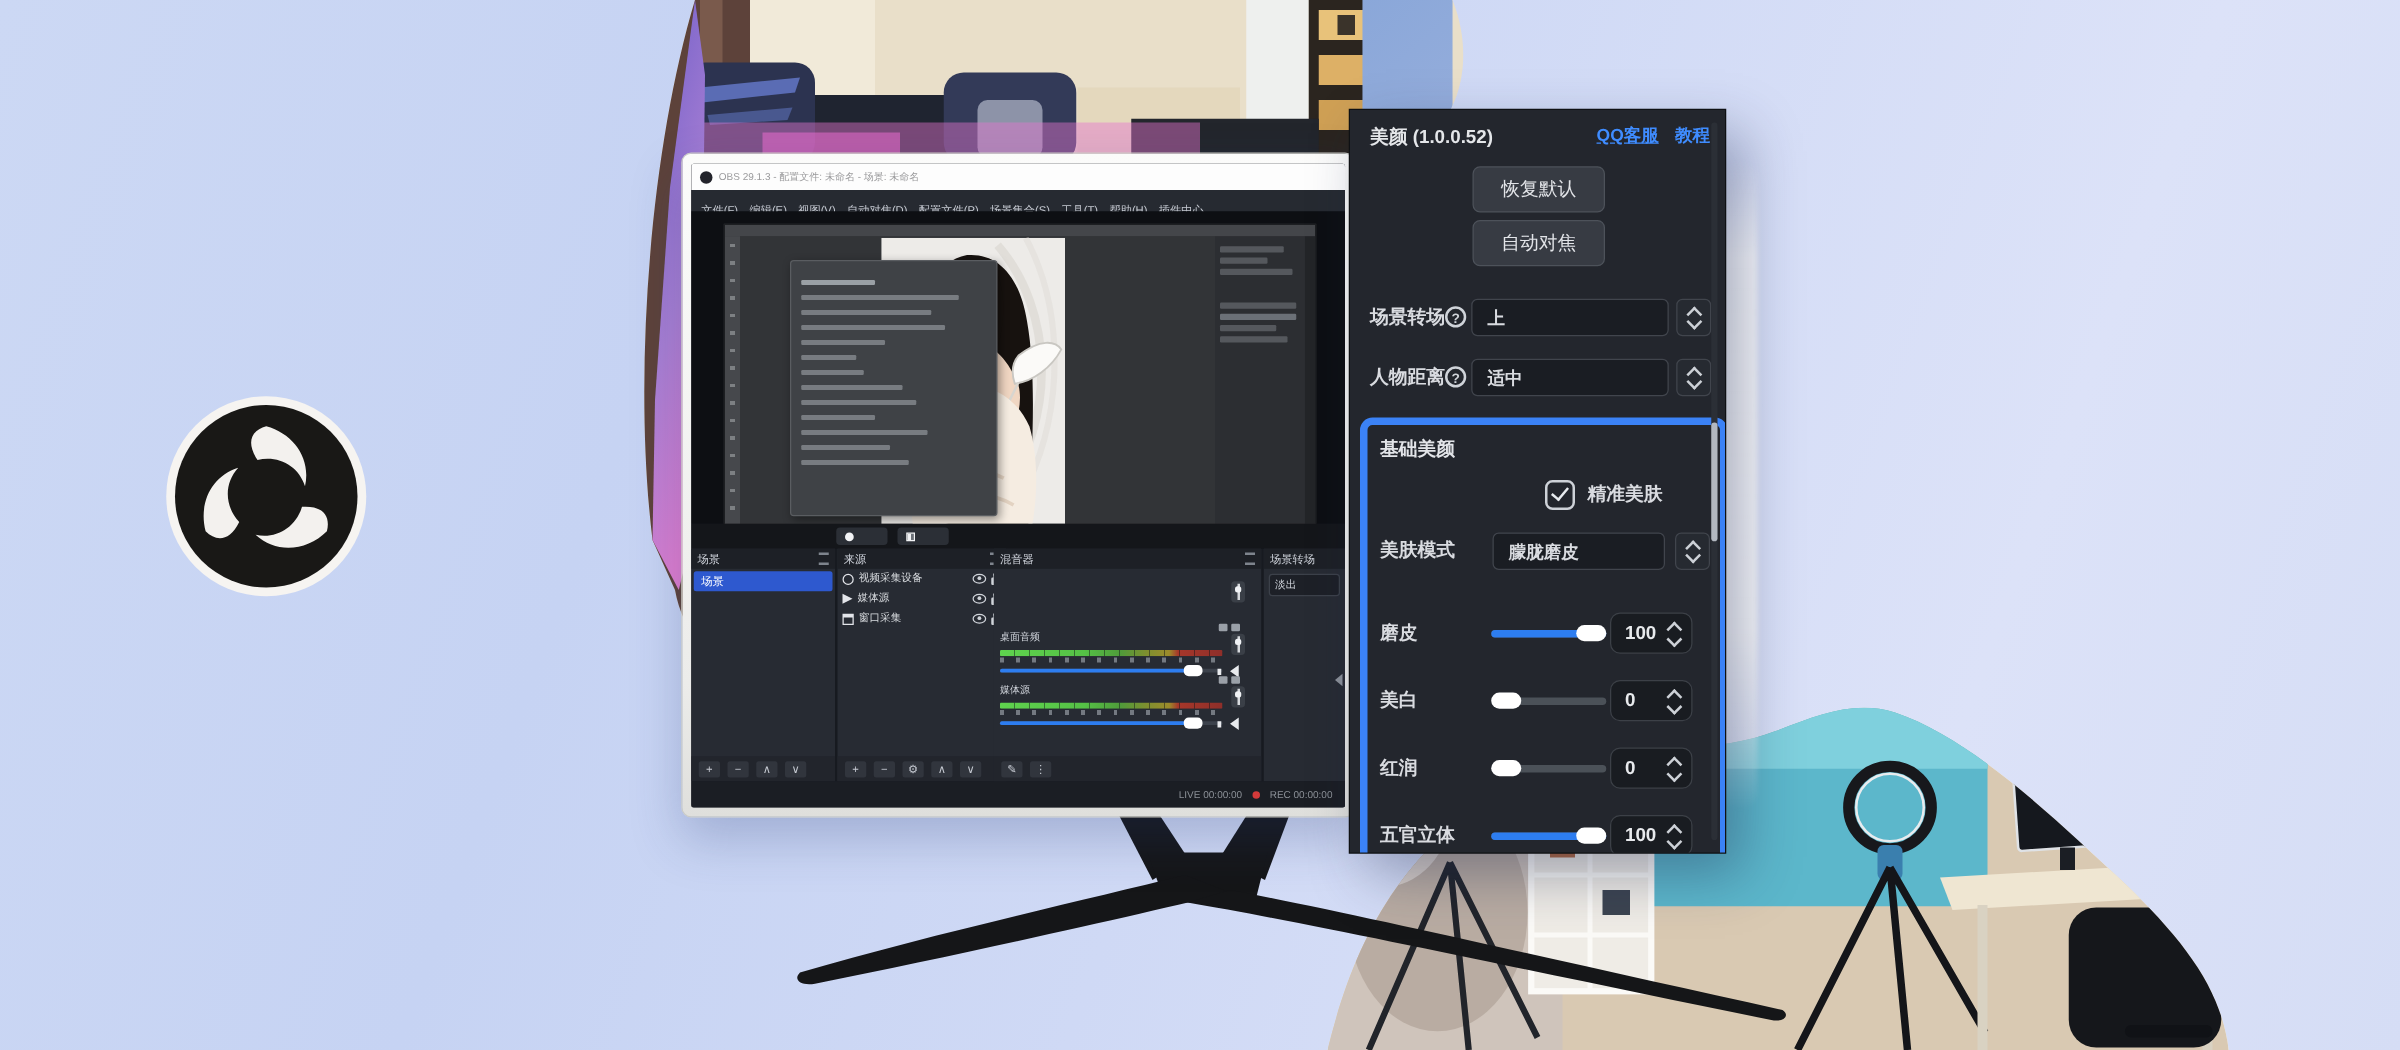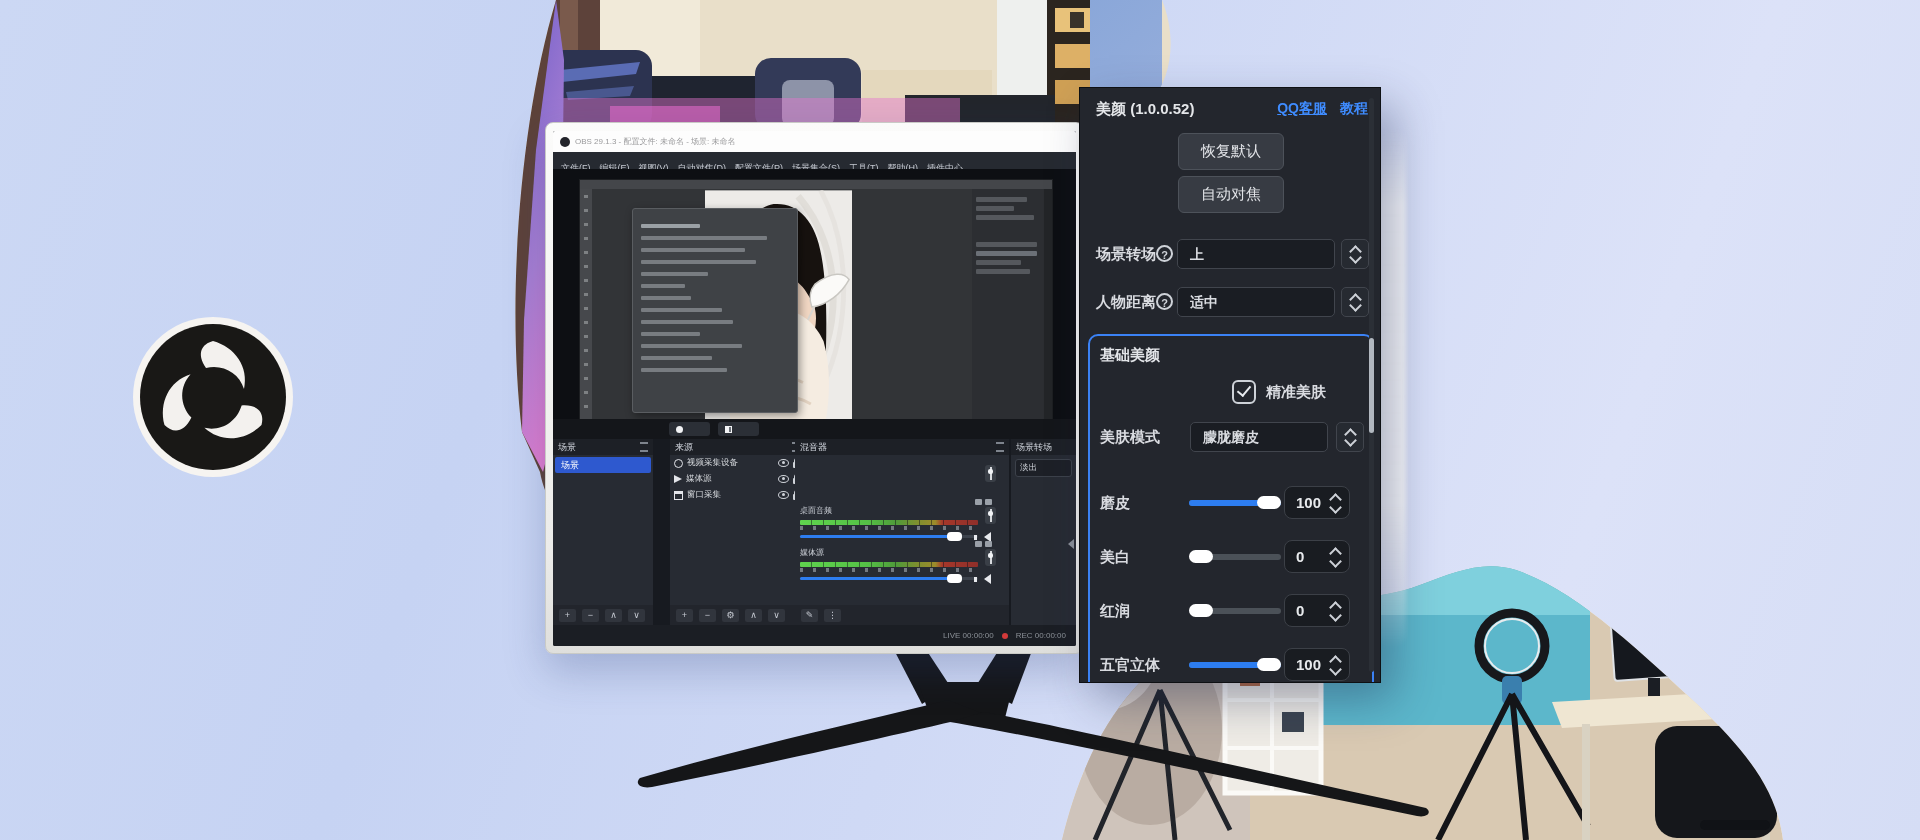--- a/index.html
+++ b/index.html
@@ -101,21 +101,21 @@
   .p-row{position:absolute;left:0;width:100%;height:30px;}
   .p-row .lbl{position:absolute;left:16px;top:0;line-height:30px;font-size:15px;color:#d9dbe0;font-weight:600;}
   .help{position:absolute;top:6px;width:17px;height:17px;border:2px solid #cfd3d9;border-radius:50%;color:#cfd3d9;
     font-size:11px;font-weight:700;text-align:center;line-height:17px;box-sizing:border-box;}
   .sel{position:absolute;top:0;height:30px;background:#1a1d23;border:1px solid #41454d;border-radius:5px;box-sizing:border-box;}
   .sel .v{position:absolute;left:12px;top:0;line-height:28px;font-size:14px;color:#d9dbe0;font-weight:600;}
   .spinbox{position:absolute;top:0;width:28px;height:30px;background:#262a31;border:1px solid #41454d;border-radius:5px;box-sizing:border-box;}
   .chev{position:absolute;left:9px;width:7px;height:7px;border-right:2px solid #cdd1d7;border-bottom:2px solid #cdd1d7;}
   .chev.up{top:7px;transform:rotate(-135deg);}
   .chev.dn{top:13px;transform:rotate(45deg);}
-  .group{position:absolute;left:8px;top:246px;width:282px;height:380px;border:2px solid #3b82f6;border-radius:10px;}
+  .group{position:absolute;left:8px;top:246px;width:282px;height:380px;border:6px solid #3b82f6;border-radius:10px;}
   .g-title{position:absolute;left:10px;top:10px;font-size:15px;font-weight:700;color:#e2e4e8;}
   .cbx{position:absolute;left:142px;top:44px;width:24px;height:24px;border:2px solid #ced2d8;border-radius:6px;box-sizing:border-box;}
   .cbx.checked::after{content:"";position:absolute;left:6px;top:1px;width:6px;height:11px;border-right:2.5px solid #e8ebef;border-bottom:2.5px solid #e8ebef;transform:rotate(40deg);}
   .cbx-lbl{position:absolute;left:176px;top:44px;line-height:24px;font-size:15px;color:#d9dbe0;font-weight:600;}
   .slider-row{position:absolute;left:0;width:100%;height:33px;}
   .slider-row .lbl{position:absolute;left:10px;line-height:33px;font-size:15px;color:#d9dbe0;font-weight:600;}
   .track{position:absolute;left:99px;top:14px;width:92px;height:6px;background:#4b5158;border-radius:3px;}
   .fill{height:6px;background:#2d7df0;border-radius:3px;width:0;}
   .handle{position:absolute;top:-4px;left:0;width:24px;height:13px;background:#fff;border-radius:7px;}
   .valbox{position:absolute;left:194px;top:0;width:66px;height:33px;background:#191c21;border:1px solid #3c4047;border-radius:8px;box-sizing:border-box;}
@@ -316,21 +316,21 @@
         <div class="ptab">
           <span class="ic-circle"></span>
           <span class="lbl">采集</span>
         </div>
         <div class="ptab">
           <span class="ic-halfsq"></span>
           <span class="lbl">预览</span>
         </div>
       </div>
 
-      <div class="dock" style="left:0;width:100px">
+      <div class="dock" style="left:0;width:115px">
         <div class="dock-h">
           <span class="t">场景</span>
           <span class="di"></span>
         </div>
         <div class="scene-row">场景</div>
         <div class="dock-toolbar">
           <span class="tbtn">+</span>
           <span class="tbtn">−</span>
           <span class="tbtn">∧</span>
           <span class="tbtn">∨</span>

